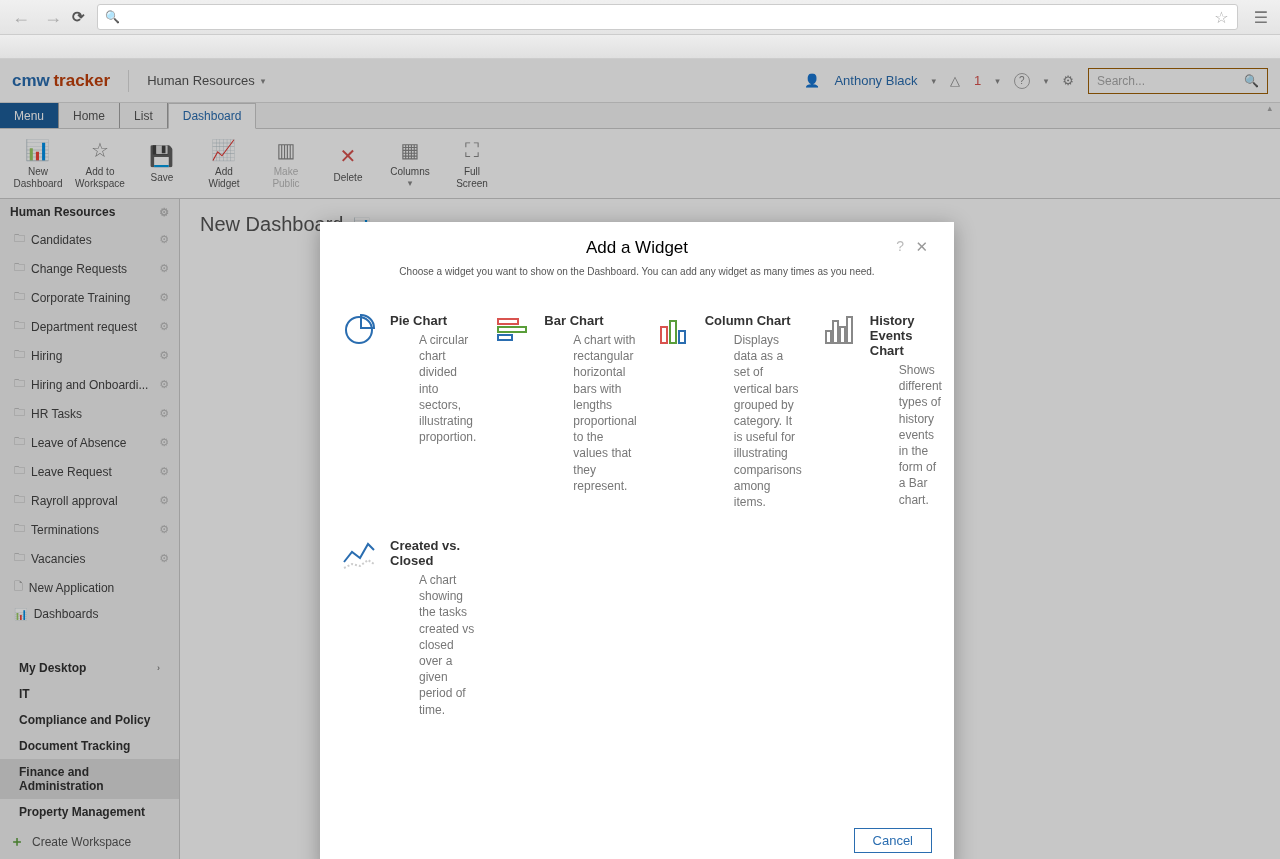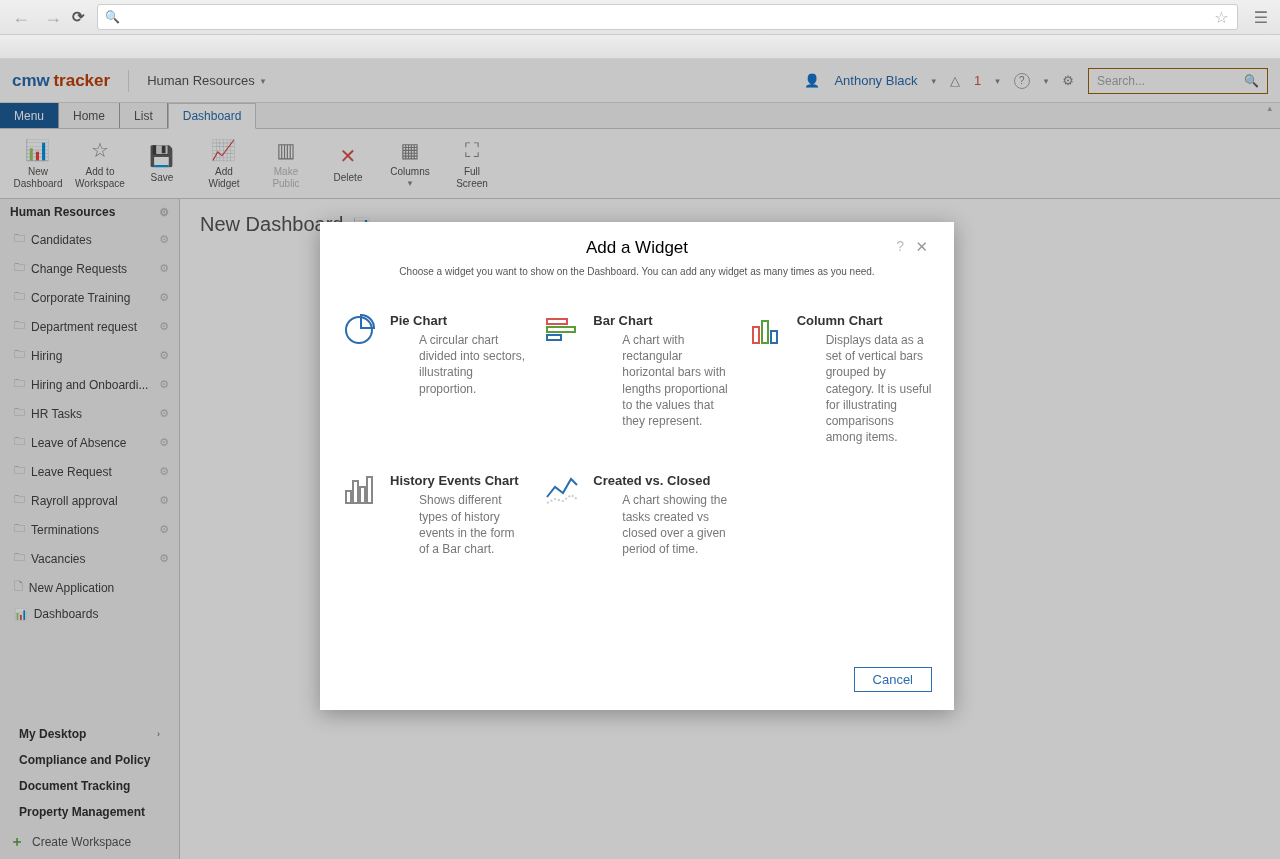--- a/index.html
+++ b/index.html
@@ -62,21 +62,21 @@
 .dash-title { font-size:20px; color:#555; display:flex; align-items:center; gap:10px; }
 
 
 .overlay { position:absolute; inset:0; background:rgba(0,0,0,0.22); }
 .modal { position:absolute; left:320px; top:222px; width:634px; background:#fff; box-shadow:0 4px 20px rgba(0,0,0,0.3); padding:16px 22px 18px; }
 .modal-header { position:relative; text-align:center; margin-bottom:8px; }
 .modal-title { font-size:17px; color:#000000; }
 .modal-help { position:absolute; right:28px; top:0; color:#bbb; font-size:14px; }
 .modal-close { position:absolute; right:4px; top:0; color:#999; font-size:15px; }
 .modal-desc { text-align:center; font-size:10px; color:#555; margin-bottom:36px; }
-.widget-grid { display:grid; grid-template-columns:1fr 1fr 1fr; gap:28px 20px; }
+.widget-grid { display:grid; grid-template-columns:1fr 1fr 1fr 1fr; gap:28px 20px; }
 .widget-opt { display:flex; gap:14px; }
 .widget-icon { width:34px; height:34px; flex-shrink:0; }
 .widget-title { font-size:13px; font-weight:600; color:#333; margin-bottom:4px; }
 .widget-desc { font-size:12px; color:#777; line-height:1.35;margin-left:29px; }
 .modal-footer { margin-top:110px; display:flex; justify-content:flex-end; }
 .btn-cancel { border:1px solid #2a6db0; color:#2a6db0; background:#fff; padding:4px 18px; font-size:13px; }
 .folder-icon { color:#999; font-size:11px; }
 </style>
 </head>
 <body>
@@ -241,24 +241,30 @@
         <span class="folder-icon">📊</span>
         <span>Dashboards</span>
       </div>
     <div class="side-spacer"></div>
     <div id="side-bottom">
         <div class="side-bottom-item">
           <span>My Desktop</span>
           <span class="chev-down">›</span>
         </div>
         <div class="side-bottom-item">
+          <span>IT</span>
+        </div>
+        <div class="side-bottom-item">
           <span>Compliance and Policy</span>
         </div>
         <div class="side-bottom-item">
           <span>Document Tracking</span>
+        </div>
+        <div class="side-bottom-item active">
+          <span>Finance and Administration</span>
         </div>
         <div class="side-bottom-item">
           <span>Property Management</span>
         </div>
       </div>
     <div class="create-ws">
         <span class="plus-green">＋</span>
         <span>Create Workspace</span>
       </div>
   </div>

